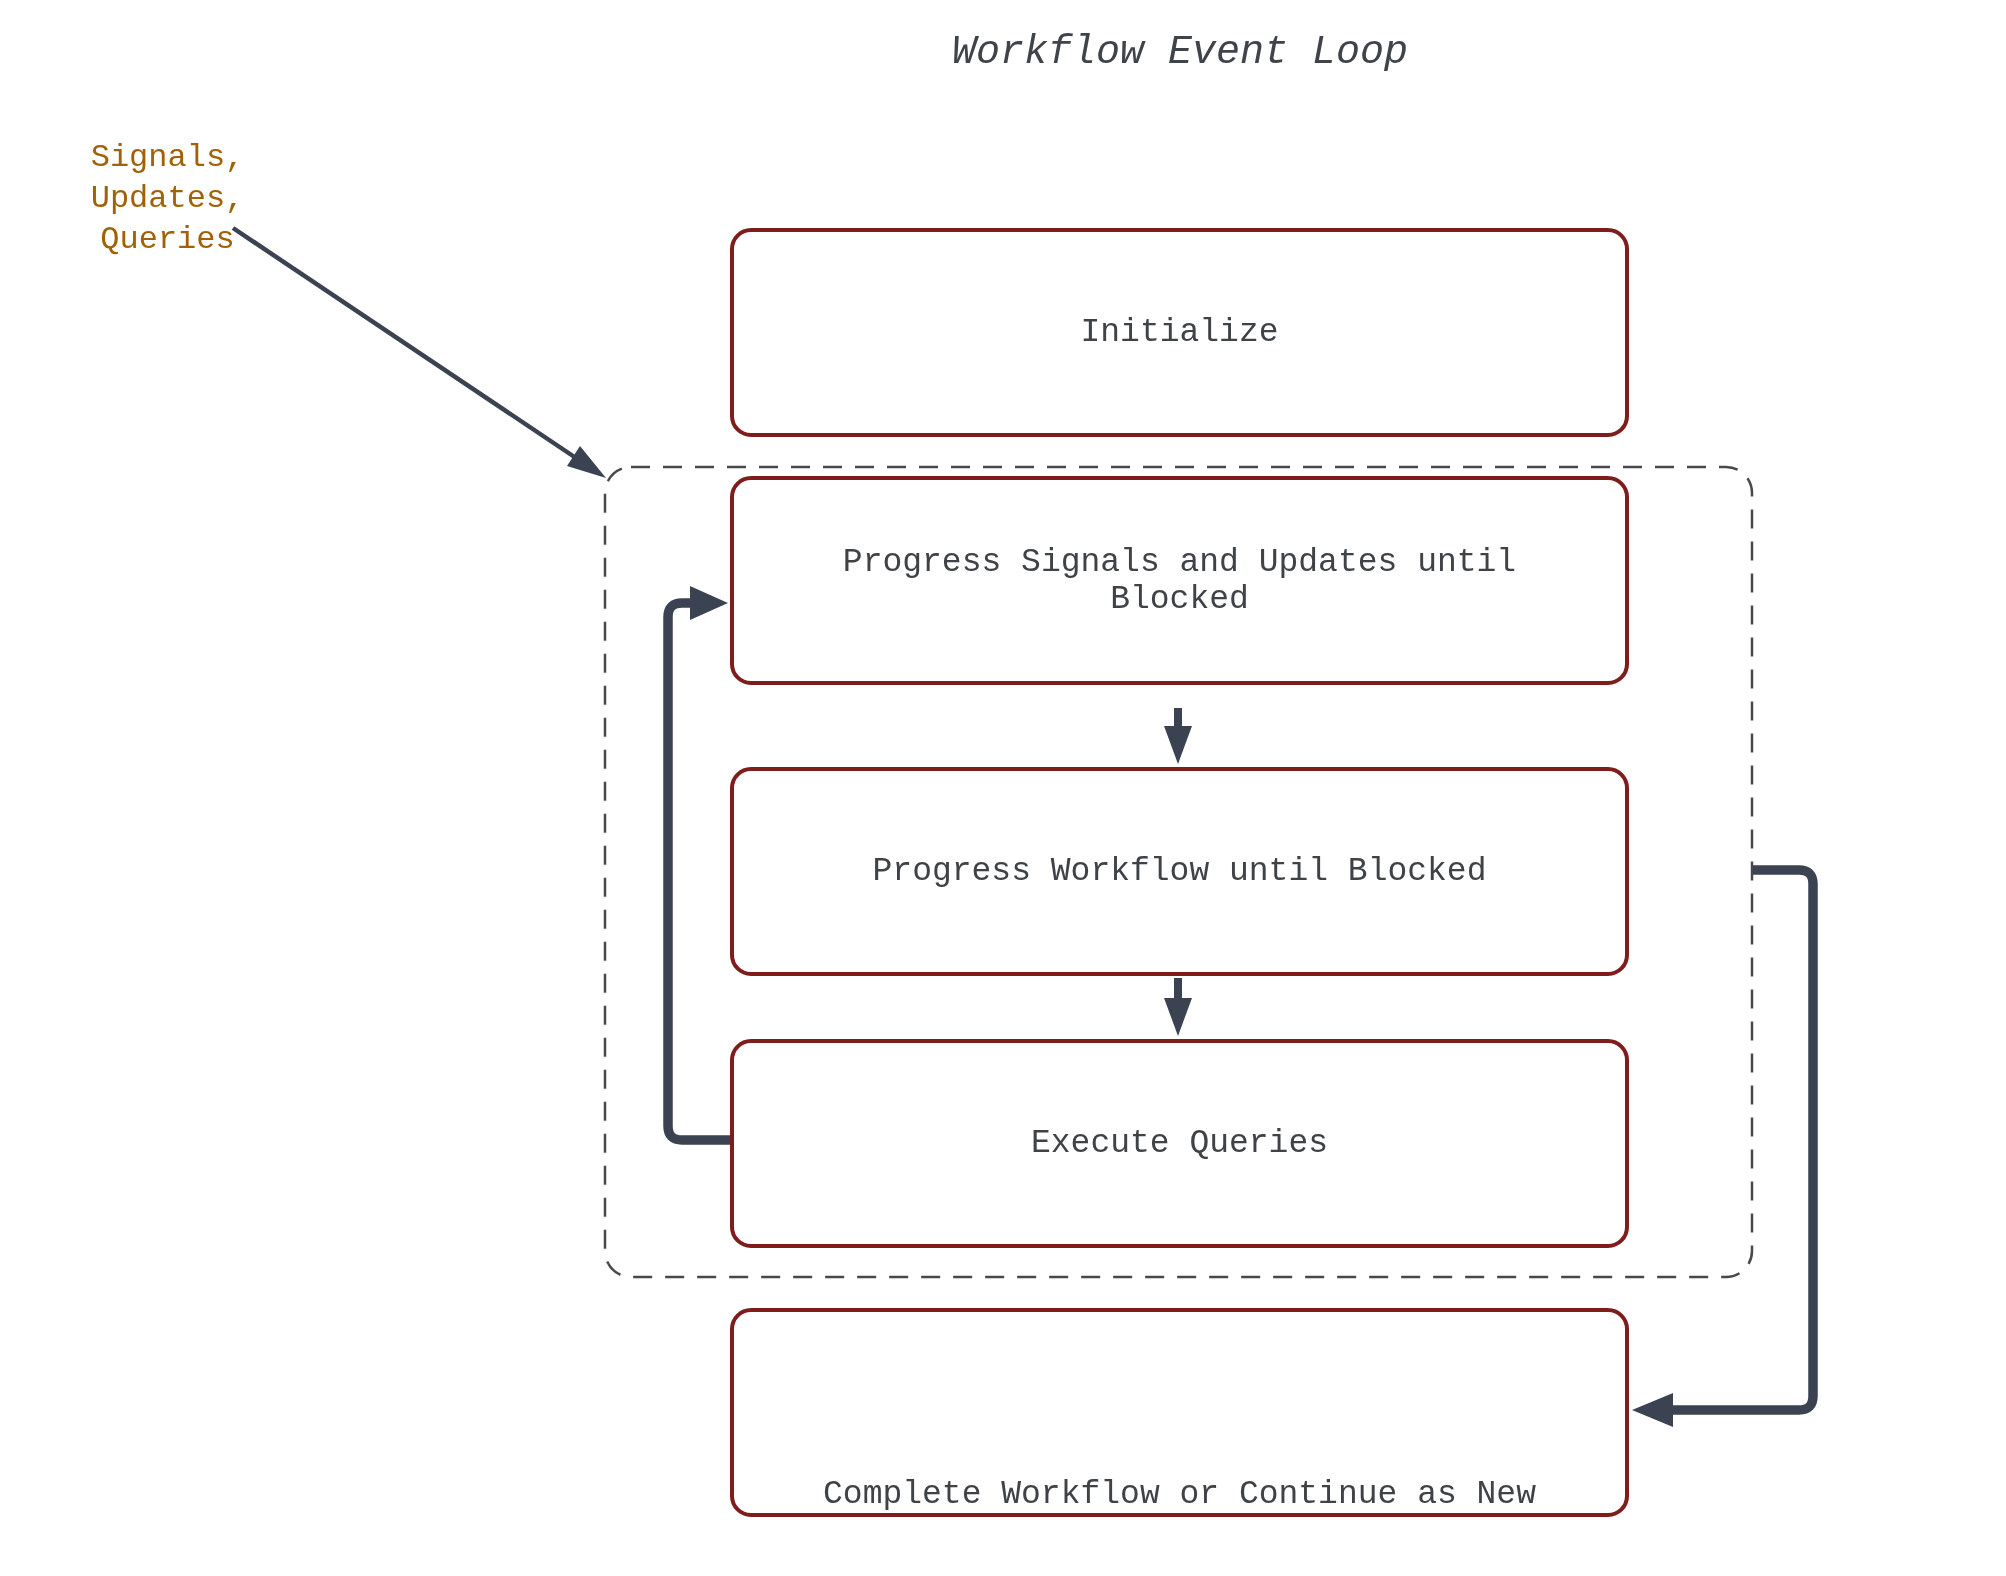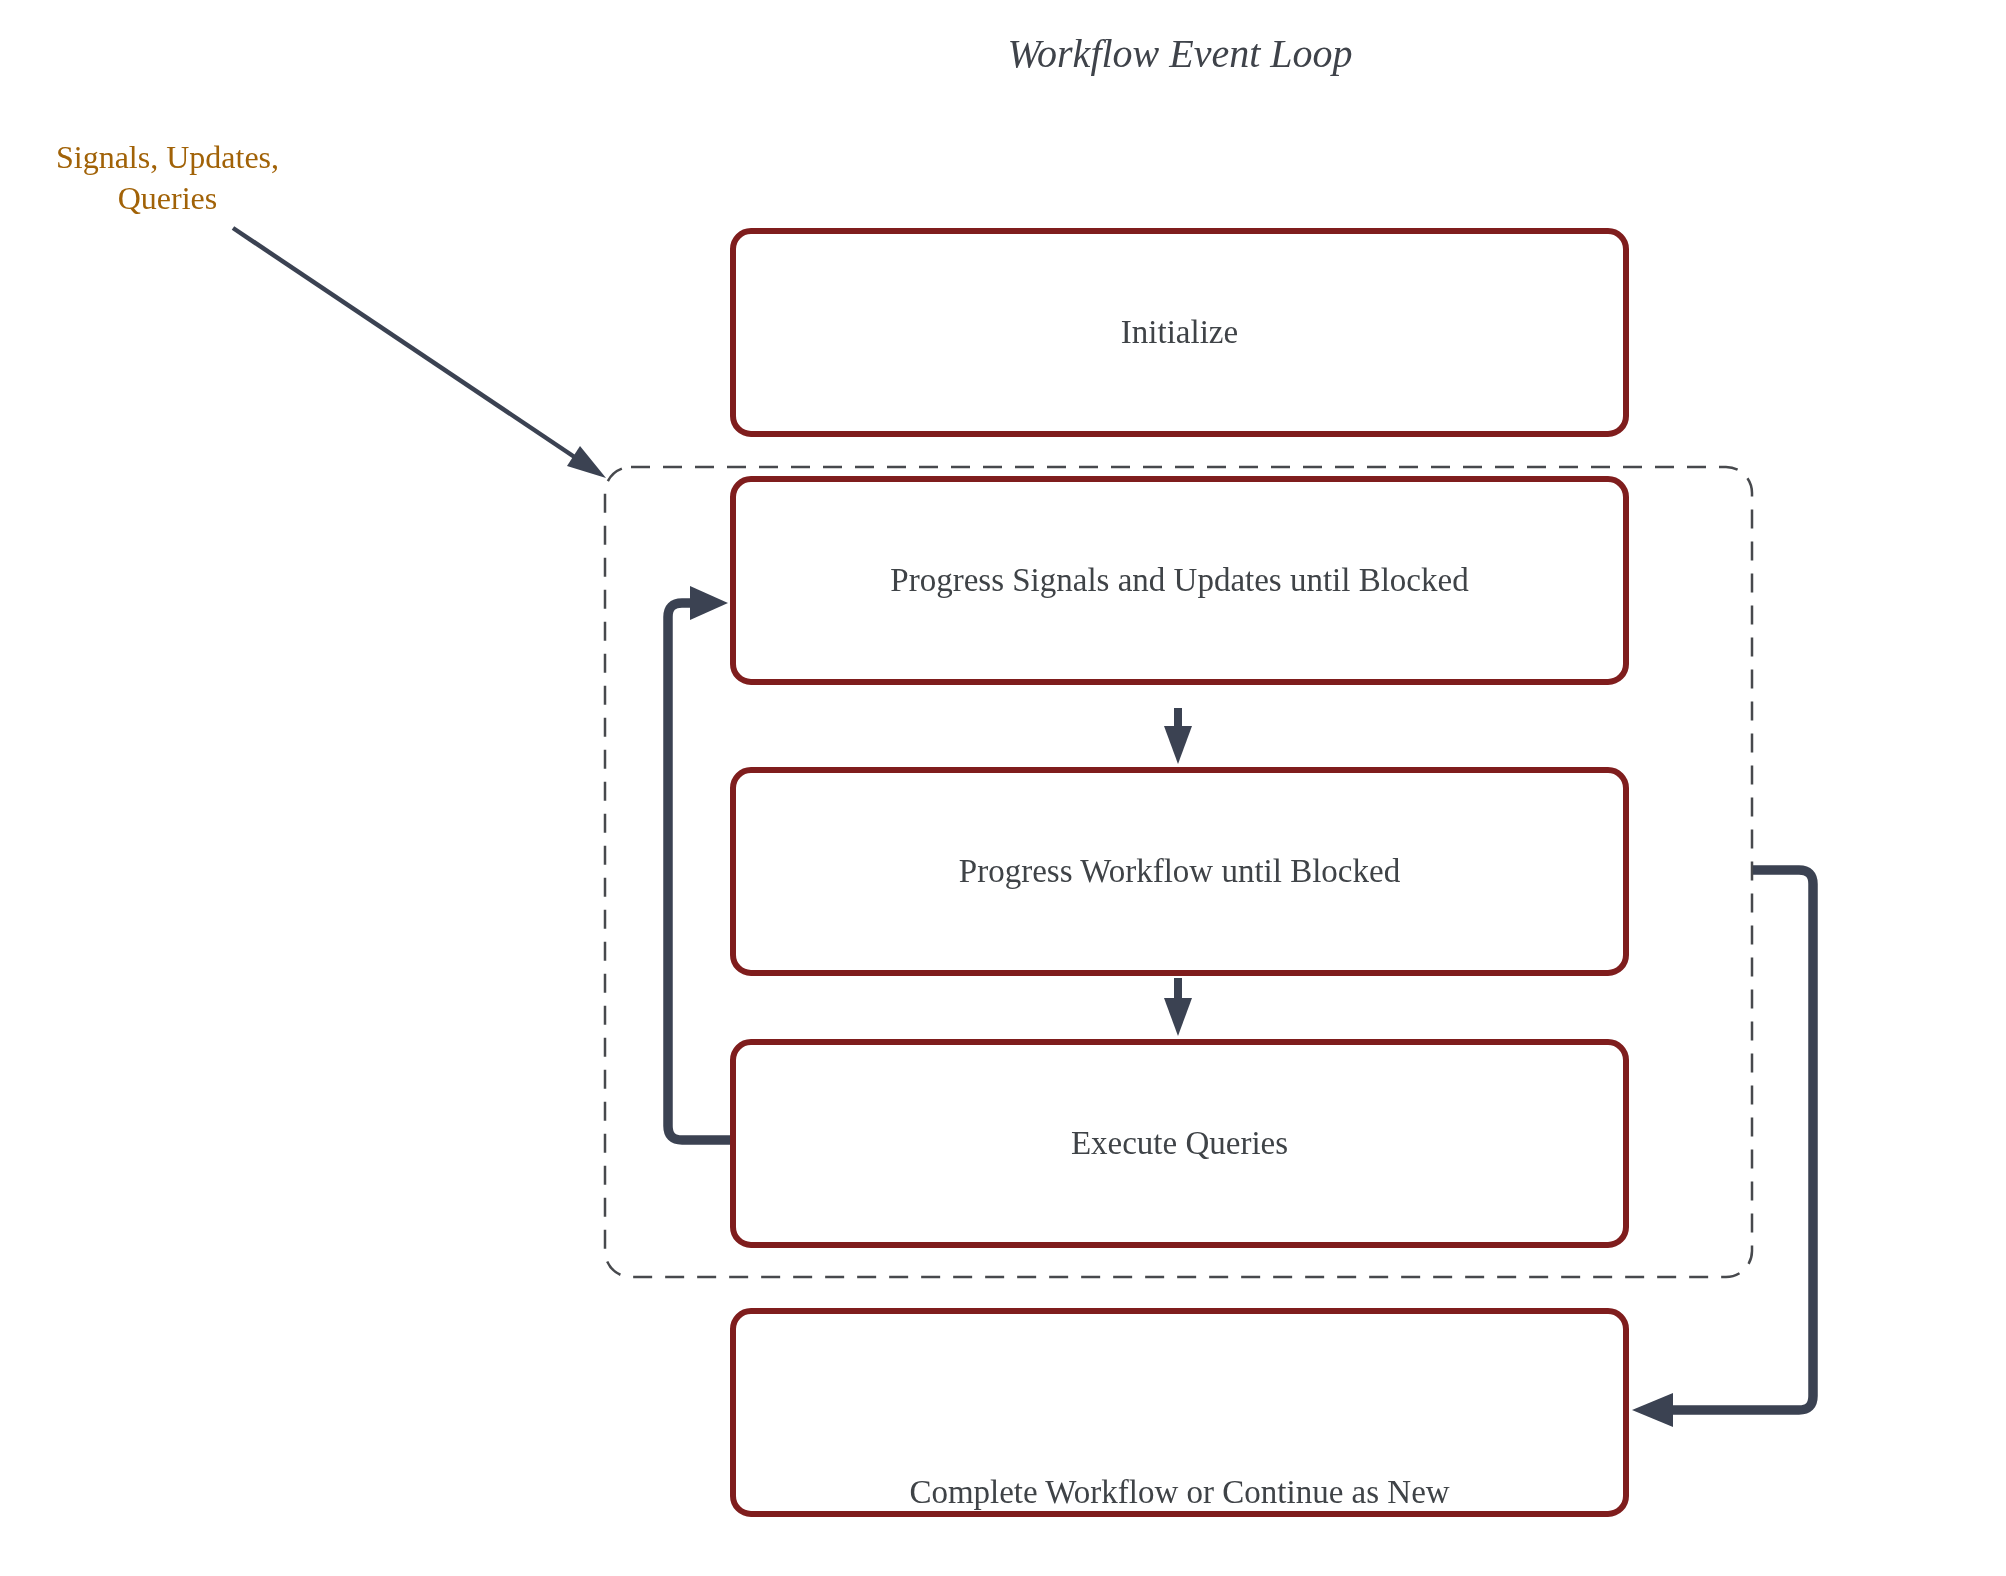--- a/index.html
+++ b/index.html
@@ -1,39 +1,39 @@
 <!DOCTYPE html>
 <html><head>
 <meta charset="utf-8">
 <style>
   html,body{margin:0;padding:0;background:#ffffff;}
   .canvas{
     position:relative;
     width:2006px;height:1576px;
     background:#ffffff;
-    font-family:Liberation Serif, serif;
+    font-family:Liberation Mono, monospace;
     color:#3f4347;
     overflow:hidden;
   }
   .wires{position:absolute;left:0;top:0;width:2006px;height:1576px;}
   .diagram-title{
     position:absolute;left:730px;top:30px;width:900px;
     text-align:center;
     font-size:40px;font-style:italic;color:#3f434a;
   }
   .input-label{
     position:absolute;left:20px;top:137px;width:295px;
     text-align:center;
     font-size:32px;line-height:41px;color:#a16207;
     white-space:pre-line;
   }
   .node{
     position:absolute;left:730px;width:899px;height:209px;
     box-sizing:border-box;
-    border:6px solid #7f1d1d;
+    border:4px solid #7f1d1d;
     border-radius:21px;
     background:#ffffff;
     display:flex;align-items:center;justify-content:center;
     text-align:center;
     font-size:33px;color:#3f4347;
     padding:0 30px;
   }
   .node-initialize{top:228px;}
   .node-progress-signals{top:476px;}
   .node-progress-workflow{top:767px;}

